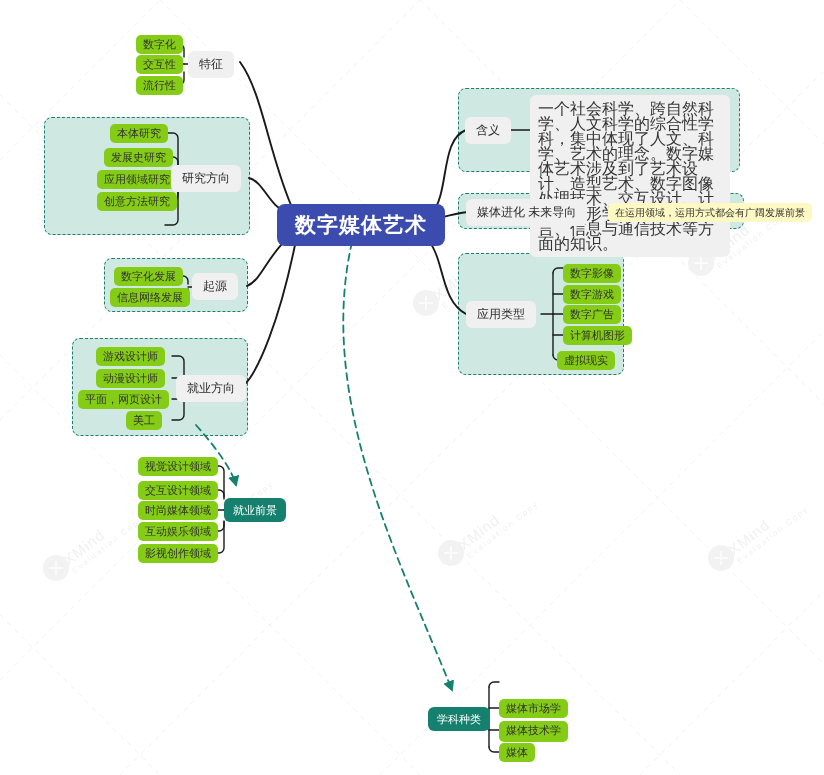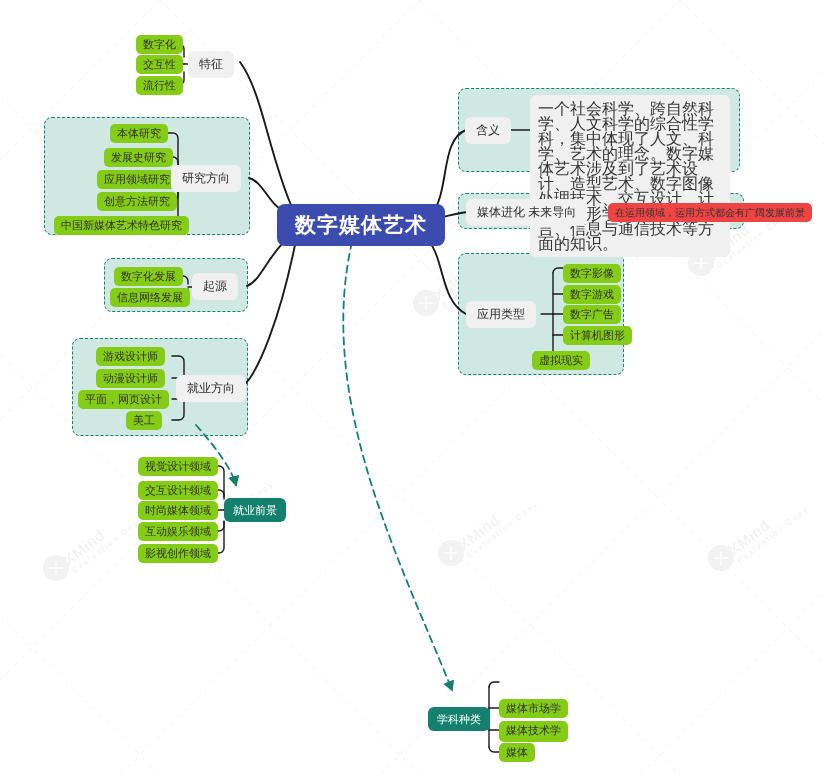--- a/index.html
+++ b/index.html
@@ -86,21 +86,21 @@
     color: #333333;
     font-size: 16px;
     line-height: 15px;
     text-align: left;
     white-space: normal;
     display: block;
     padding: 6px 8px;
     border-radius: 6px;
   }
   .node.note-inline {
-    background: #ef4444;
+    background: #fef9c3;
     color: #333333;
     font-size: 10px;
     padding: 0 7px;
     height: 19px;
     border-radius: 5px;
   }
   .wm {
     position: absolute;
     color: #f0f0f0;
     font-size: 15px;
@@ -264,21 +264,20 @@
 
   <div class="node leaf" style="left:136px; top:35px;">数字化</div>
   <div class="node leaf" style="left:136px; top:55px;">交互性</div>
   <div class="node leaf" style="left:136px; top:76px;">流行性</div>
   <div class="node branch" style="left:188px; top:51px;">特征</div>
 
   <div class="node leaf" style="left:110px; top:124px;">本体研究</div>
   <div class="node leaf" style="left:104px; top:148px;">发展史研究</div>
   <div class="node leaf" style="left:97px; top:170px;">应用领域研究</div>
   <div class="node leaf" style="left:97px; top:192px;">创意方法研究</div>
-  <div class="node leaf" style="left:54px; top:216px;">中国新媒体艺术特色研究</div>
   <div class="node branch" style="left:171px; top:165px;">研究方向</div>
 
   <div class="node leaf" style="left:114px; top:267px;">数字化发展</div>
   <div class="node leaf" style="left:110px; top:288px;">信息网络发展</div>
   <div class="node branch" style="left:192px; top:273px;">起源</div>
 
   <div class="node leaf" style="left:96px; top:347px;">游戏设计师</div>
   <div class="node leaf" style="left:96px; top:369px;">动漫设计师</div>
   <div class="node leaf" style="left:78px; top:390px;">平面，网页设计</div>
   <div class="node leaf" style="left:126px; top:411px;">美工</div>
@@ -295,21 +294,21 @@
   <div class="node note" style="left:530px; top:95px; width:200px;">一个社会科学、跨自然科学、人文科学的综合性学科，集中体现了人文、科学、艺术的理念。数字媒体艺术涉及到了艺术设计、造型艺术、数字图像处理技术、交互设计、计算机图形学、计算机语言、信息与通信技术等方面的知识。</div>
 
   <div class="node branch" style="left:466px; top:199px;">媒体进化 未来导向</div>
   <div class="node note-inline" style="left:608px; top:203px;">在运用领域，运用方式都会有广阔发展前景</div>
 
   <div class="node branch" style="left:466px; top:301px;">应用类型</div>
   <div class="node leaf" style="left:563px; top:264px;">数字影像</div>
   <div class="node leaf" style="left:563px; top:285px;">数字游戏</div>
   <div class="node leaf" style="left:563px; top:305px;">数字广告</div>
   <div class="node leaf" style="left:563px; top:326px;">计算机图形</div>
-  <div class="node leaf" style="left:532px; top:351px;">虚拟现实</div>
+  <div class="node leaf" style="left:557px; top:351px;">虚拟现实</div>
 
   <div class="node accent" style="left:428px; top:707px;">学科种类</div>
   <div class="node leaf" style="left:499px; top:678px;margin-top:45px;">媒体社会学</div>
   <div class="node leaf" style="left:499px; top:699px;">媒体市场学</div>
   <div class="node leaf" style="left:499px; top:721px;">媒体技术学</div>
   <div class="node leaf" style="left:499px; top:743px;">媒体</div>
 
 </div>
 
 </body></html>

